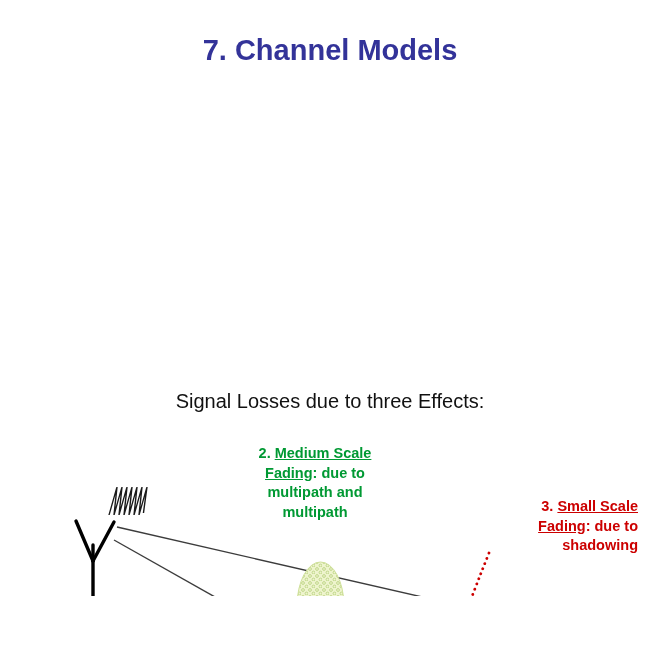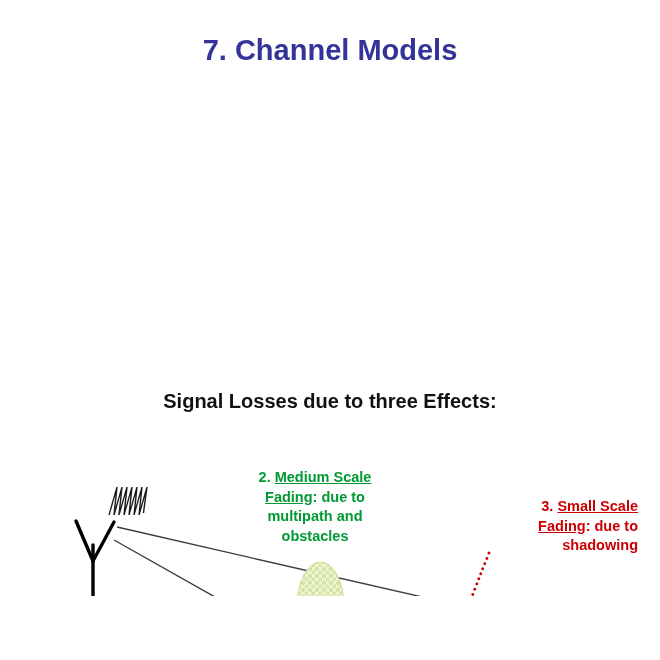--- a/index.html
+++ b/index.html
@@ -7,43 +7,43 @@
     position:relative;width:660px;height:596px;background:#ffffff;
     overflow:hidden;font-family:"Liberation Sans","DejaVu Sans",sans-serif;
   }
   .abs{position:absolute;}
   #title{
     top:34px;left:0;width:660px;text-align:center;
     font-size:29px;font-weight:bold;color:#333399;letter-spacing:0px;
   }
   #subtitle{
     top:390px;left:0;width:660px;text-align:center;
-    font-size:20px;font-weight:bold;color:#111111;
+    font-size:20px;font-weight:normal;color:#111111;
   }
   .caption{font-weight:bold;font-size:14.5px;line-height:1.36;text-align:center;}
-  #caption-medium{top:444px;left:225px;width:180px;color:#009933;margin-top:24px;}
+  #caption-medium{top:444px;left:225px;width:180px;color:#009933;}
   #caption-small{top:497px;left:448px;width:190px;color:#cc0000;text-align:right;}
   .ul{text-decoration:underline;}
   .num{margin-right:4px;}
   #diagram-svg{top:0;left:0;}
 </style>
 </head>
 <body>
 
 <div id="slide">
 
   <div id="title" class="abs">7. Channel Models</div>
 
   <div id="subtitle" class="abs">Signal Losses due to three Effects:</div>
 
   <div id="caption-medium" class="abs caption">
     <span class="num">2.</span><span class="ul">Medium Scale</span><br>
     <span class="ul">Fading</span><span>: due to</span><br>
     <span>multipath and</span><br>
-    <span>obstacles</span>
+    <span>multipath</span>
   </div>
 
   <div id="caption-small" class="abs caption">
     <span class="num">3.</span><span class="ul">Small Scale</span><br>
     <span class="ul">Fading</span><span>: due to</span><br>
     <span>shadowing</span>
   </div>
 
   <svg id="diagram-svg" class="abs" width="660" height="660" viewBox="0 0 660 660">
     <defs>

